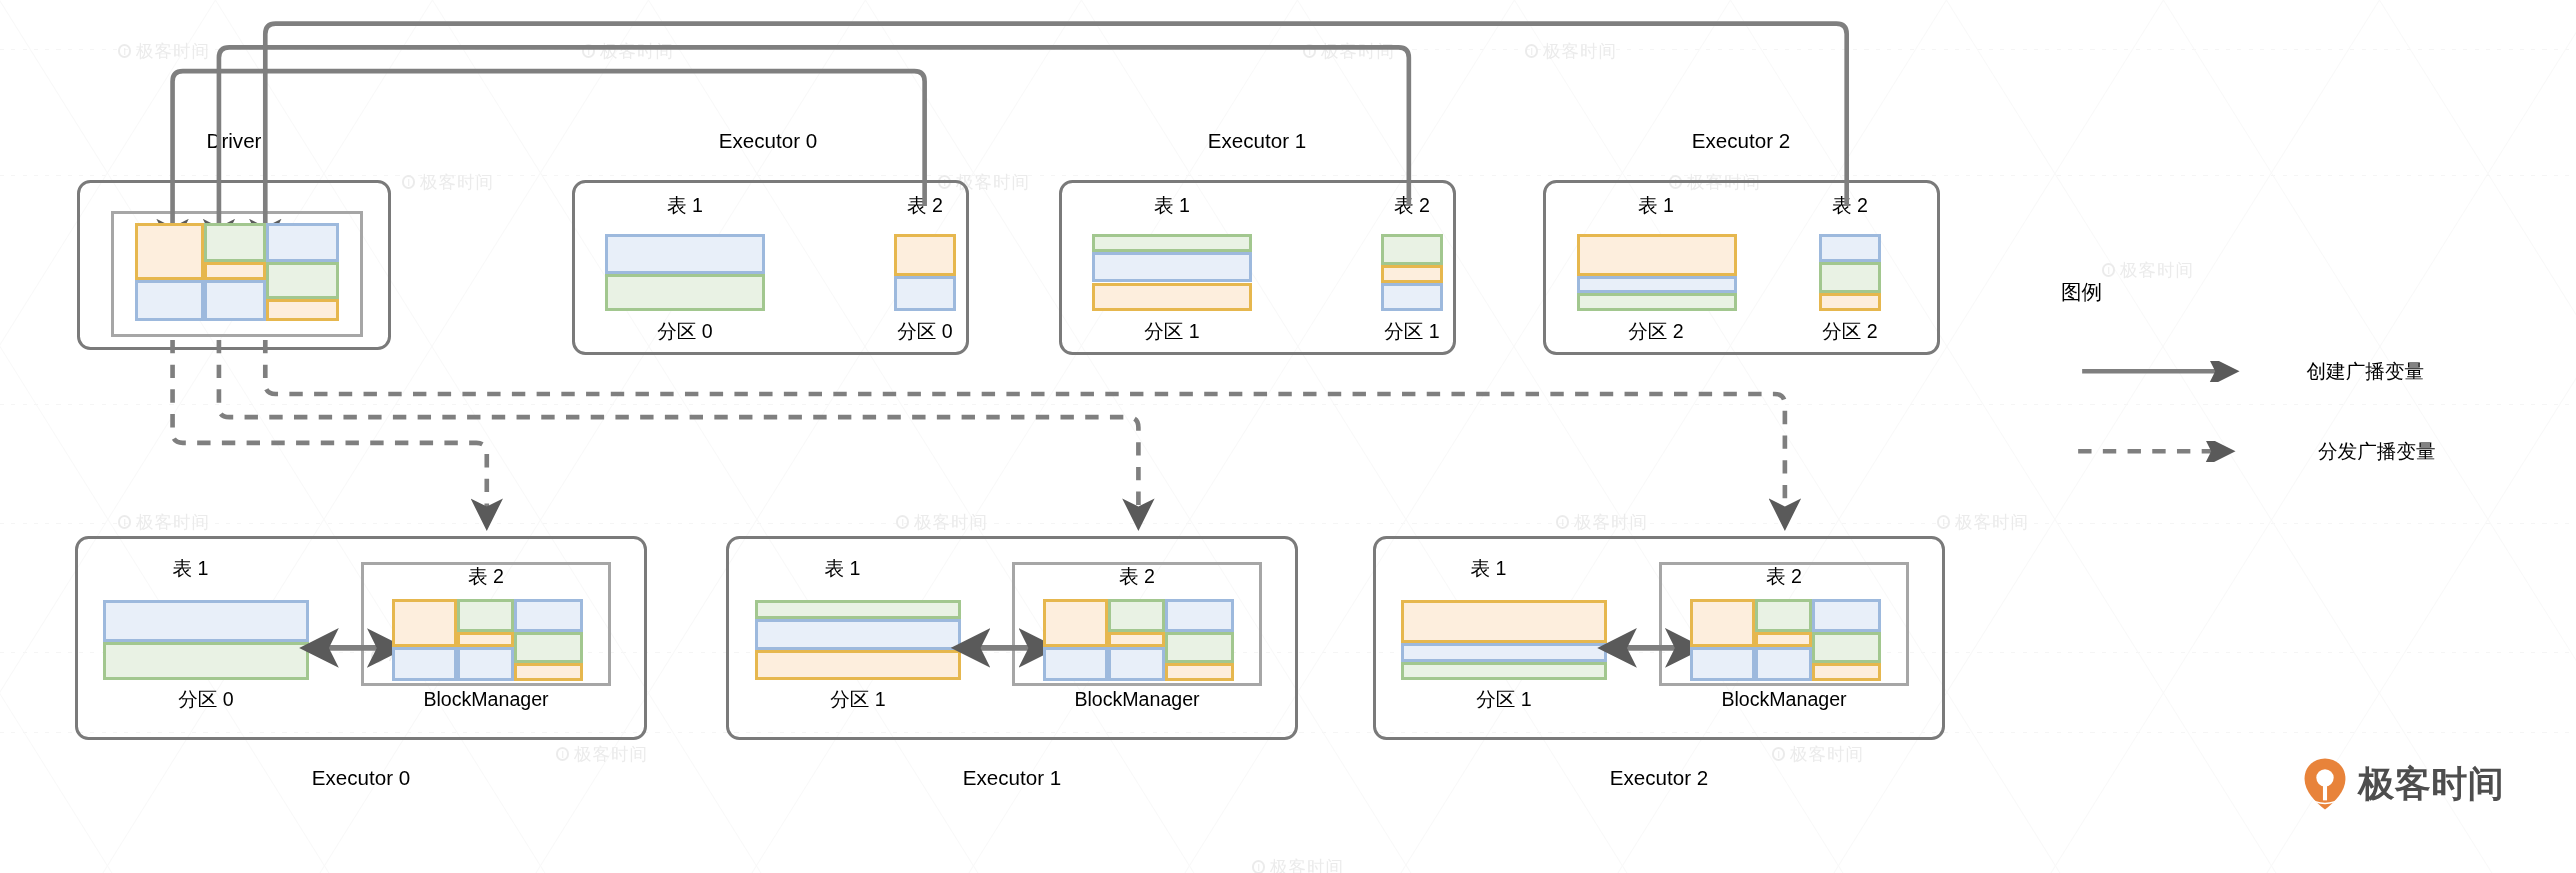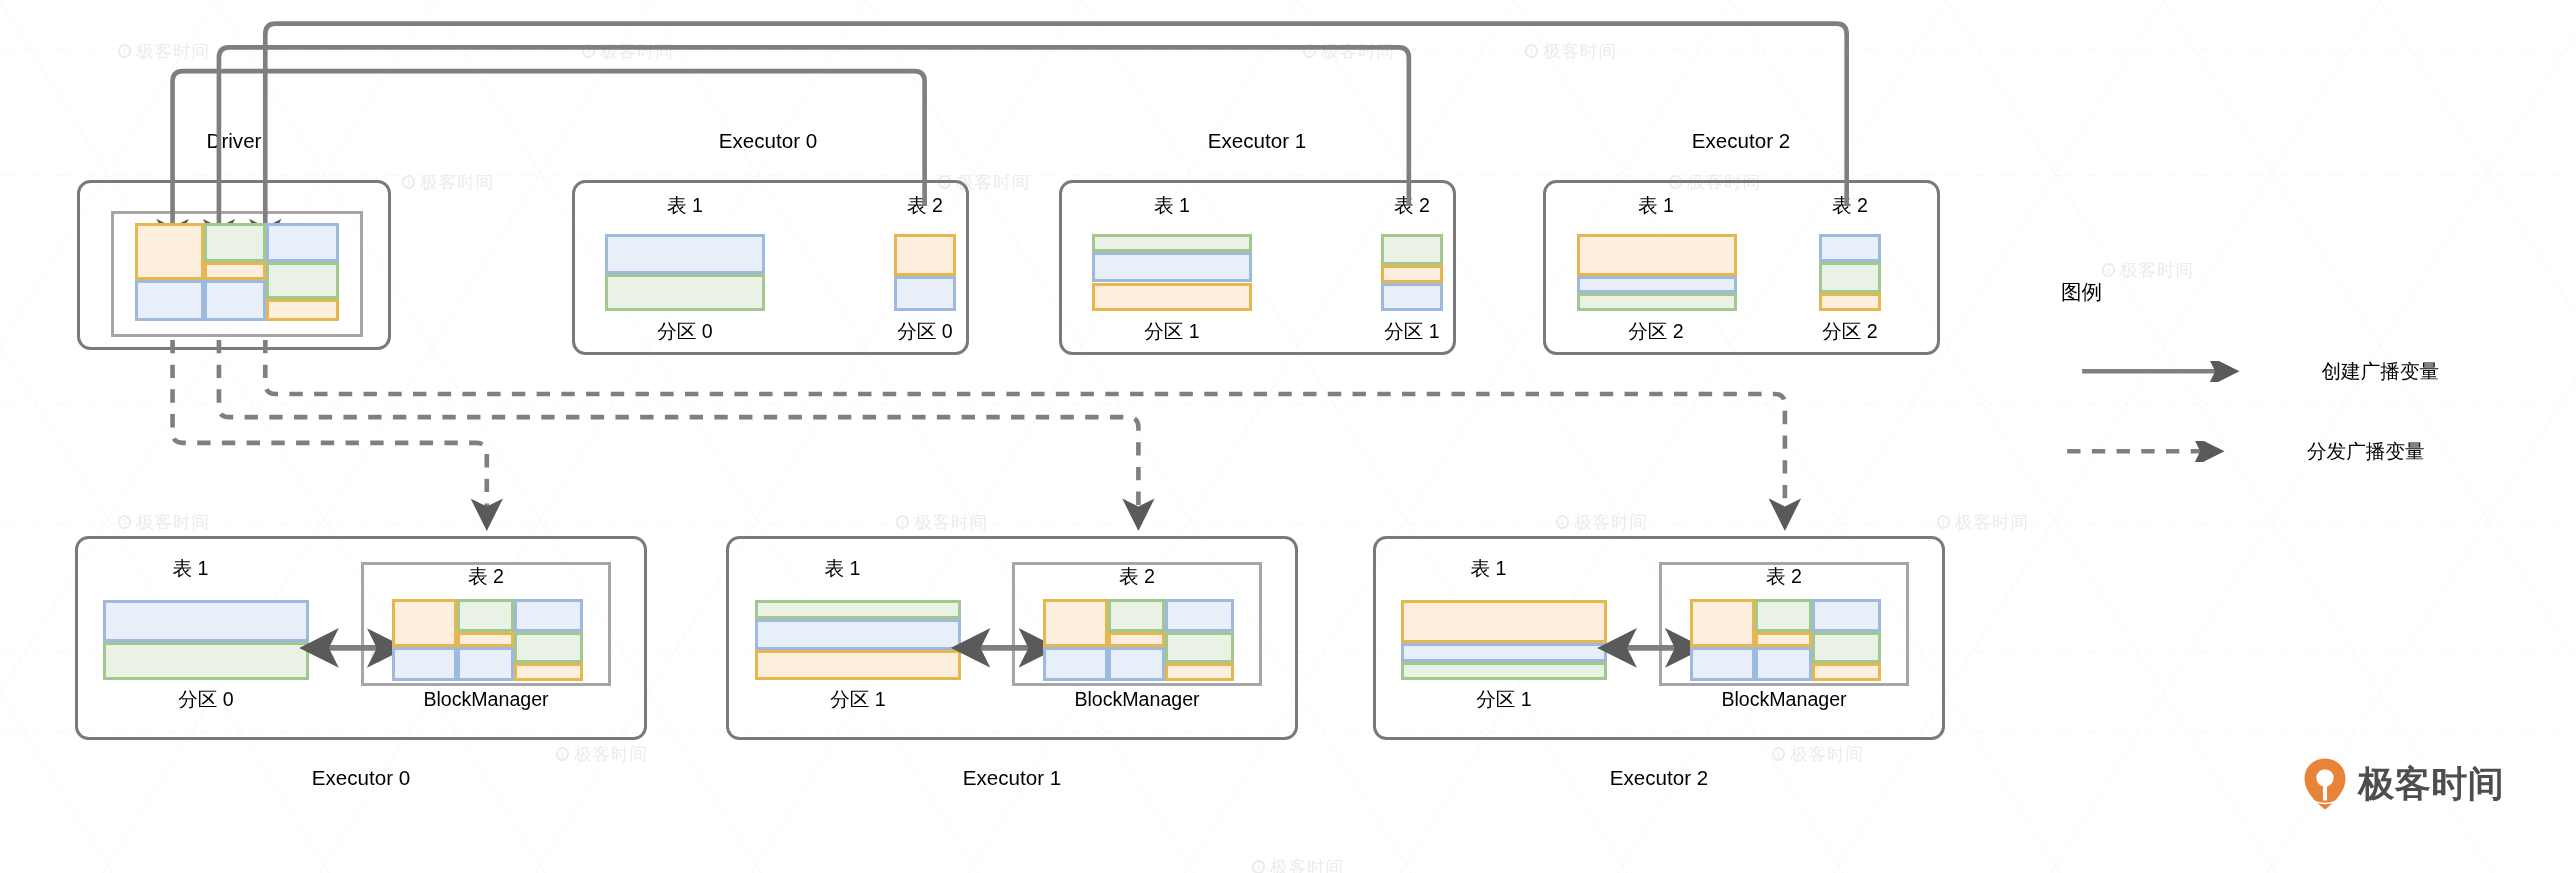--- a/index.html
+++ b/index.html
@@ -355,24 +355,24 @@
 
     <div class="lg-row" style="left:15.5px;top:80px;">
       <svg width="175" height="20.6" viewBox="0 0 340 40">
         <defs>
             <marker id="lgA" viewBox="0 0 12 12" refX="9" refY="6" markerWidth="7" markerHeight="7" orient="auto-start-reverse">
           <path d="M0,0 L12,6 L0,12 L3,6 z" fill="#5a5a5a"></path>
             </marker>
           </defs>
         <line x1="10" y1="20" x2="300" y2="20" stroke="#7f7f7f" stroke-width="9" marker-end="url(#lgA)"></line>
       </svg>
-      <span class="lg-label" style="margin-left:70px;">创建广播变量</span>
-    </div>
-
-    <div class="lg-row" style="left:1px;top:160px;">
+      <span class="lg-label" style="margin-left:55px;">创建广播变量</span>
+    </div>
+
+    <div class="lg-row" style="left:12px;top:160px;">
       <svg width="175" height="20.6" viewBox="0 0 340 40">
         <defs>
             <marker id="lgB" viewBox="0 0 12 12" refX="9" refY="6" markerWidth="7" markerHeight="7" orient="auto-start-reverse">
           <path d="M0,0 L12,6 L0,12 L3,6 z" fill="#5a5a5a"></path>
             </marker>
           </defs>
         <line x1="10" y1="20" x2="300" y2="20" stroke="#7f7f7f" stroke-width="9" stroke-dasharray="26 22" marker-end="url(#lgB)"></line>
       </svg>
       <span class="lg-label" style="margin-left:70px;">分发广播变量</span>
     </div>

